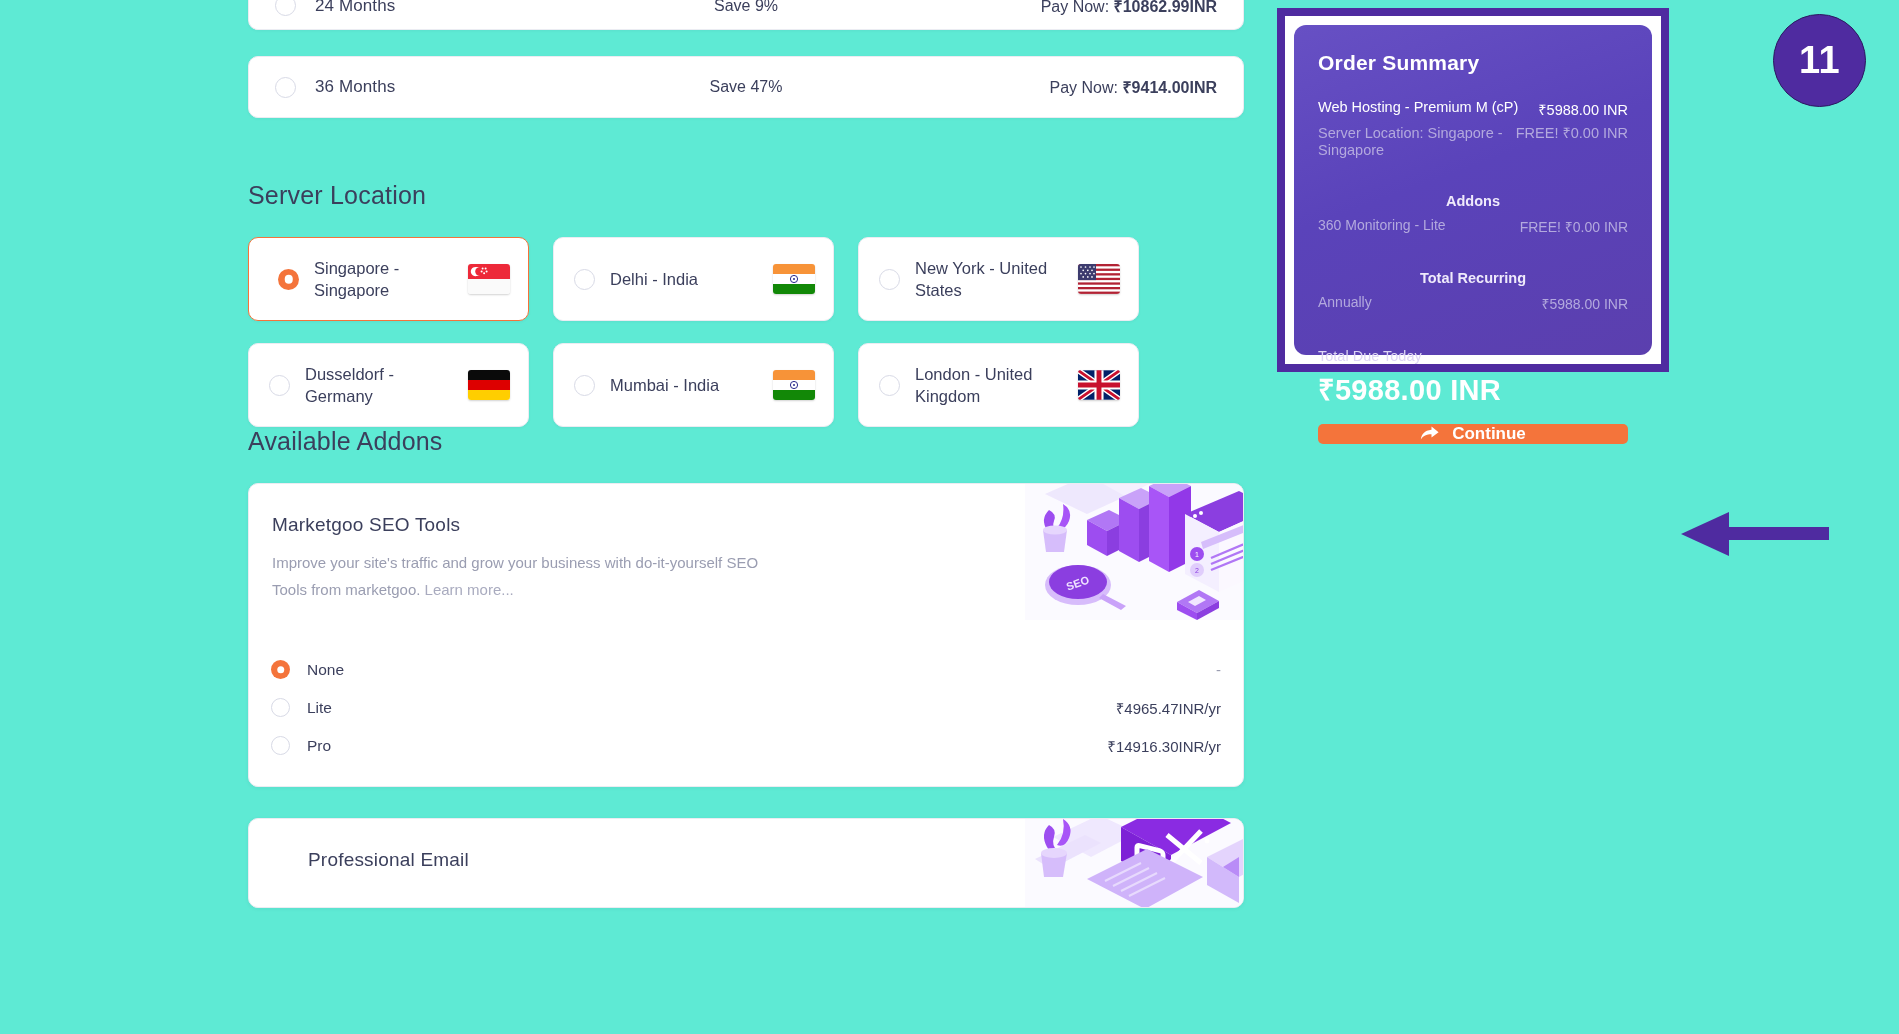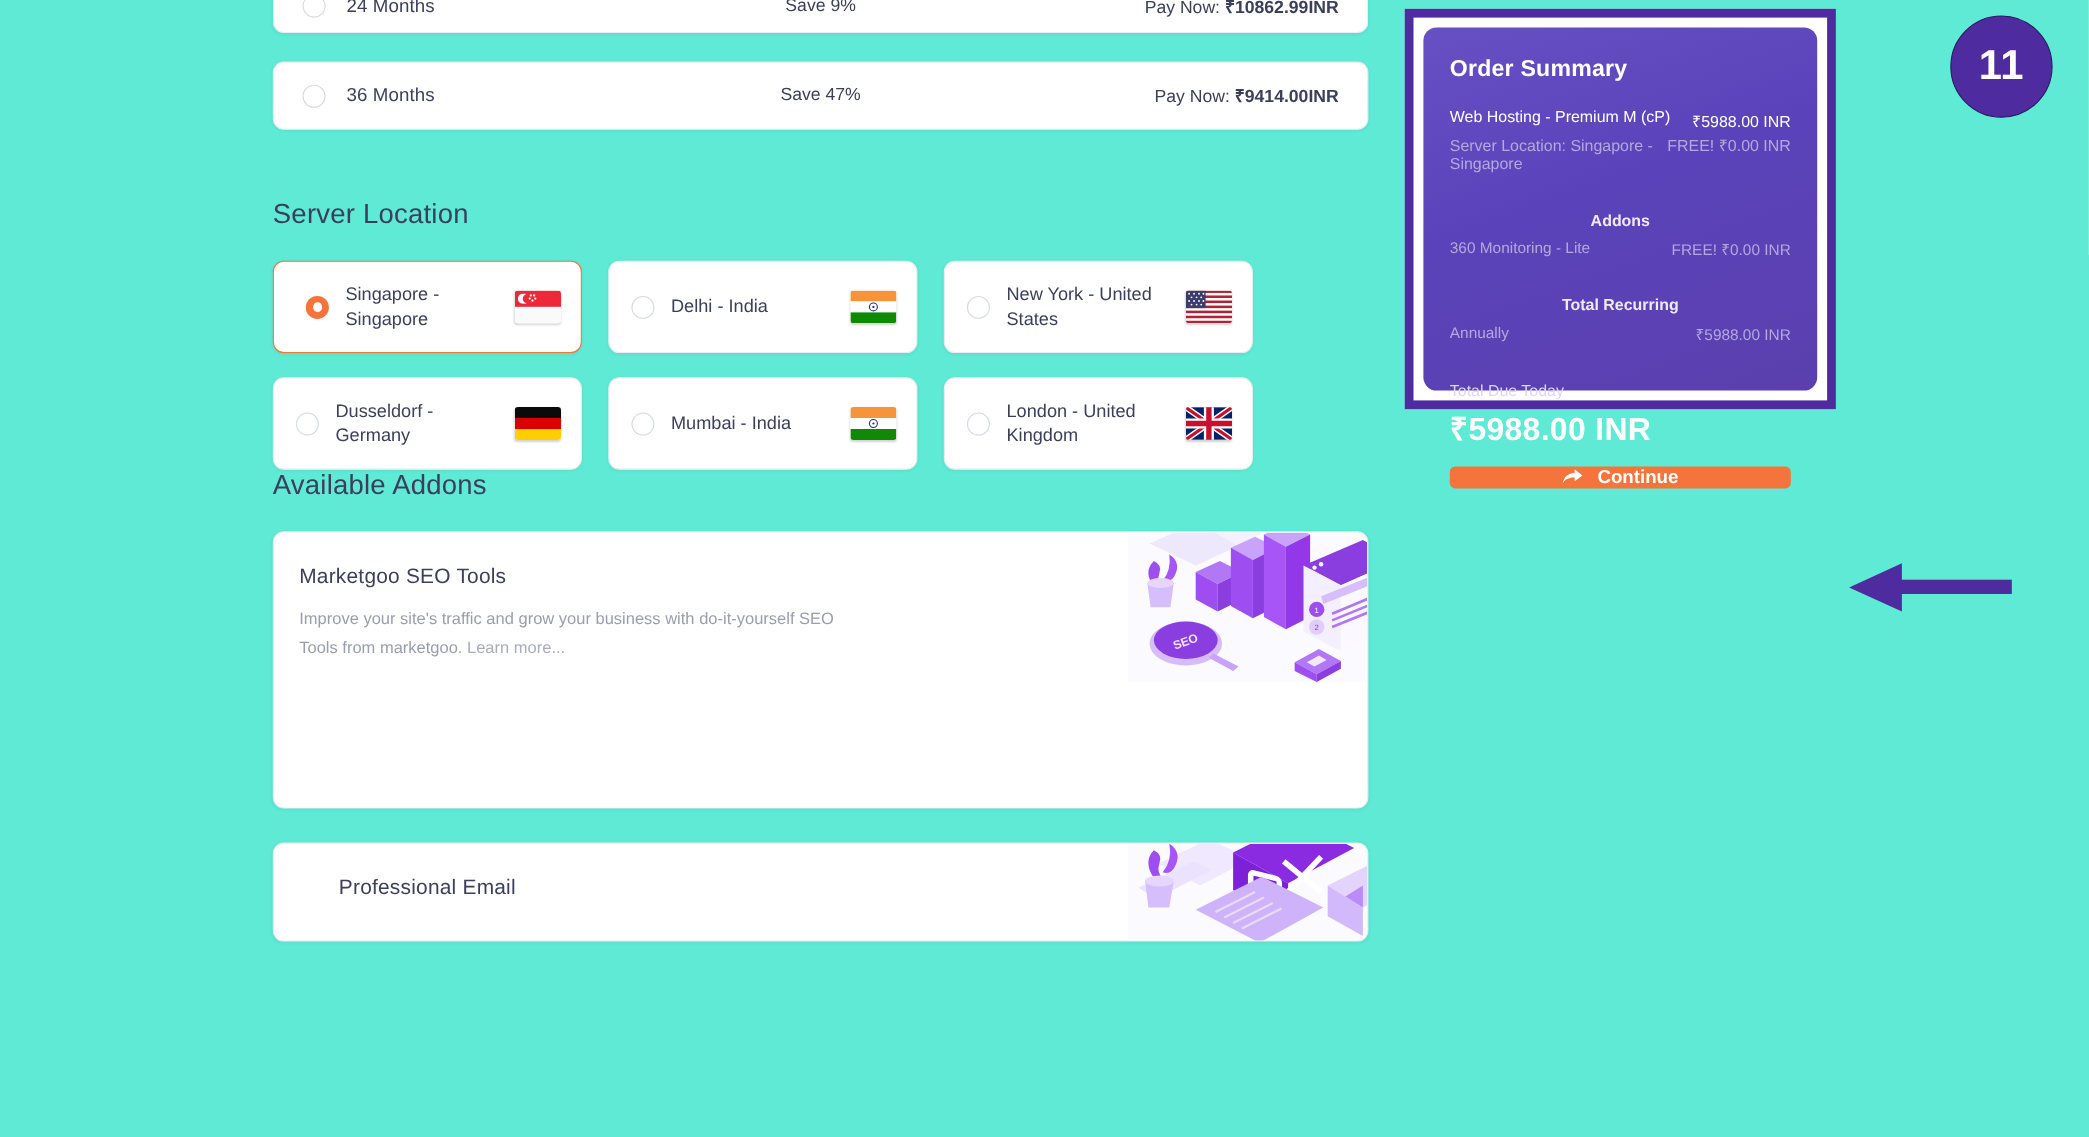--- a/index.html
+++ b/index.html
@@ -338,21 +338,21 @@
             <path d="M0,0 L60,42 M60,0 L0,42" stroke="#C8102E" stroke-width="4"></path>
             <path d="M30,0 V42 M0,21 H60" stroke="#fff" stroke-width="13"></path>
             <path d="M30,0 V42 M0,21 H60" stroke="#C8102E" stroke-width="7"></path>
           </svg>
         </span>
       </div>
     </div>
 
     <div class="section-title" style="">Available Addons</div>
 
-    <div class="addon-card" style="margin-top:27px;height:252px;">
+    <div class="addon-card" style="margin-top:27px;height:304px;">
       <div class="addon-title" style="margin:30px 0 0 23px;">Marketgoo SEO Tools</div>
       <div class="addon-desc" style="margin:13px 0 0 23px;">
         <span>Improve your site's traffic and grow your business with do-it-yourself SEO Tools from marketgoo.</span>
         <a href="#">Learn more...</a>
       </div>
 
       <div class="illus" style="right:0px; top:0px; width:218px; height:136px; overflow:hidden;">
         <svg width="218" height="136" viewBox="0 0 218 136">
           <rect width="218" height="136" fill="#fbfaff"></rect>
           <g opacity=".35">
@@ -402,20 +402,37 @@
 
           <g>
             <path d="M152 118 L174 106 L194 117 L172 129 Z" fill="#b177f5"></path>
             <path d="M152 118 L172 129 L172 136 L152 126 Z" fill="#9d4df0"></path>
             <path d="M194 117 L194 124 L172 136 L172 129 Z" fill="#8b3ee0"></path>
             <path d="M163 118 L174 112 L181 116 L170 122 Z" fill="#f1e7ff"></path>
           </g>
         </svg>
       </div>
 
+      <div style="position:absolute; left:22px; right:0; bottom:22px;">
+        <div class="opt-row">
+          <span class="radio sm sel"></span>
+          <span class="opt-label">None</span>
+          <span class="opt-dash">-</span>
+        </div>
+        <div class="opt-row" style="margin-top:1px;">
+          <span class="radio sm"></span>
+          <span class="opt-label">Lite</span>
+          <span class="opt-price">₹4965.47INR/yr</span>
+        </div>
+        <div class="opt-row" style="margin-top:1px;">
+          <span class="radio sm"></span>
+          <span class="opt-label">Pro</span>
+          <span class="opt-price">₹14916.30INR/yr</span>
+        </div>
+      </div>
     </div>
 
     <div class="addon-card" style="margin-top:31px;height:90px;padding-left:36px;">
       <div class="addon-title" style="margin:30px 0 0 23px;">Professional Email</div>
       <div class="illus" style="right:0px; top:0px; width:218px; height:90px; overflow:hidden;">
         <svg width="218" height="90" viewBox="0 0 218 90">
           <rect width="218" height="90" fill="#fbfaff"></rect>
           <g opacity=".45">
             <path d="M28 18 L74 -4 L112 14 L66 38 Z" fill="#e1d2fc"></path>
             <path d="M10 40 L60 16 L76 24 L26 50 Z" fill="#d8c6fa"></path>

